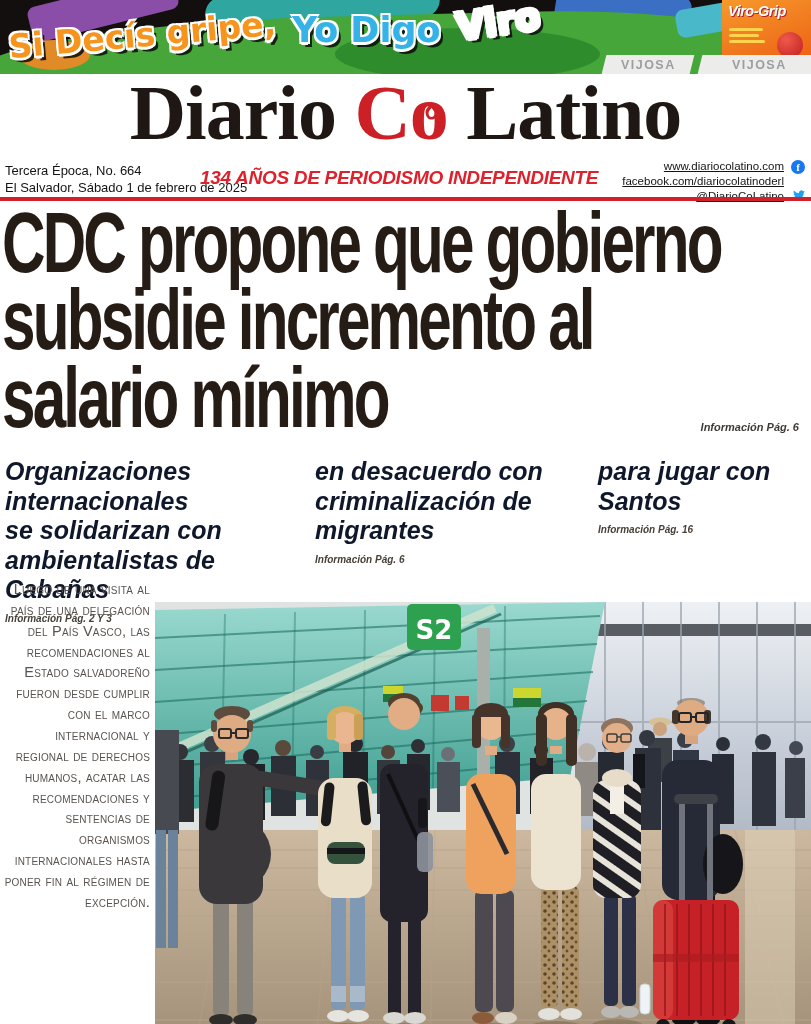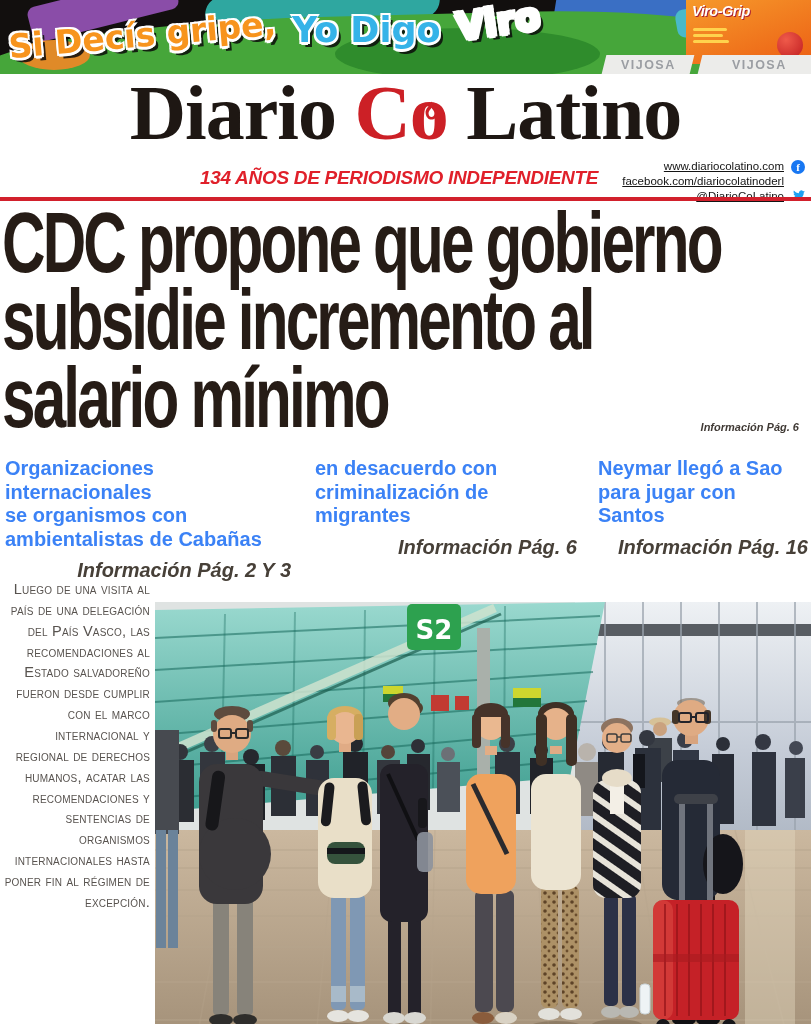--- a/index.html
+++ b/index.html
@@ -18,21 +18,21 @@
   .sh-orange{left:18px;top:40px;width:72px;height:30px;background:#e08a28;border-radius:50%;}
   .sh-cyan{left:676px;top:6px;width:58px;height:28px;background:#49b9c9;transform:rotate(-10deg);border-radius:8px;}
   .graffiti{position:absolute;left:8px;top:6px;width:640px;transform:rotate(-2deg);
             font-family:"DejaVu Sans",sans-serif;font-weight:700;white-space:nowrap;}
   .graffiti span{display:inline-block;
      text-shadow:-2px -2px 0 #fff,2px -2px 0 #fff,-2px 2px 0 #fff,2px 2px 0 #fff,0 3px 0 #fff,4px 5px 0 rgba(10,10,10,.85);}
   .g1{color:#f7941d;font-size:33px;transform:rotate(-3deg);}
   .g2{color:#35b3e8;font-size:35px;margin-left:10px;transform:rotate(2deg) translateY(3px);}
   .g3{color:#ffffff;font-size:37px;margin-left:10px;transform:rotate(-6deg);}
   .viro-box{position:absolute;right:0;top:0;width:89px;height:64px;
-            background:linear-gradient(160deg,#f6992b,#ec5f14);border-radius:0 0 0 6px;padding-left:36px;}
+            background:linear-gradient(160deg,#f6992b,#ec5f14);border-radius:0 0 0 6px;}
   .viro-name{position:absolute;left:6px;top:3px;font-weight:700;font-style:italic;font-size:14.5px;color:#fff;
              text-shadow:1px 1px 0 #a23; letter-spacing:-.5px;}
   .viro-line{position:absolute;left:7px;height:3px;background:#ffd34d;border-radius:2px;}
   .vl1{top:28px;width:34px;} .vl2{top:34px;width:30px;} .vl3{top:40px;width:36px;}
   .viro-pill{position:absolute;right:8px;bottom:6px;width:26px;height:26px;border-radius:50%;
              background:radial-gradient(circle at 35% 30%,#ef5a4a,#c01d20);}
   .vijosa{position:absolute;top:55px;height:19px;background:#ececea;transform:skewX(-14deg);
           display:flex;align-items:center;justify-content:center;}
   .vijosa span{transform:skewX(14deg);color:#9b9ea3;font-weight:700;font-size:12.5px;letter-spacing:1.5px;}
   .v1{left:604px;width:88px;} .v2{left:700px;width:118px;}
@@ -55,22 +55,22 @@
   .rule{position:absolute;left:0;top:197px;width:811px;height:4px;background:#d2202c;}
 
   
   .headline{position:absolute;left:2px;top:204px;width:1160px;transform:scaleX(.70);transform-origin:0 0;
             font-weight:700;font-size:86px;line-height:.9;letter-spacing:-4px;color:#261c16;}
   .headline span{display:block;white-space:nowrap;}
   .lead-ref{position:absolute;right:12px;top:421px;font-style:italic;font-weight:700;font-size:11px;color:#403a35;}
 
   
   .story{position:absolute;top:457px;}
-  .story .t{font-weight:700;font-size:20px;line-height:1.18;color:#3b82f6;}
-  .story .sref{margin-top:8px;text-align:right;font-style:italic;font-weight:700;font-size:20px;color:#474038;}
+  .story .t{font-weight:700;font-size:25px;line-height:1.18;color:#0f172a;font-style:italic;}
+  .story .sref{margin-top:8px;font-style:italic;font-weight:700;font-size:10px;color:#474038;}
   .s1{left:5px;width:286px;} .s2{left:315px;width:262px;} .s3{left:598px;width:210px;}
 
   
   .caption{position:absolute;left:2px;top:579px;width:148px;text-align:right;
            font-size:14.6px;line-height:1.43;color:#58534f;font-variant:small-caps;letter-spacing:.2px;}
   .caption .credit{margin-top:2px;font-size:13px;color:#6e6a66;}
 
   
   .photo{position:absolute;left:155px;top:602px;width:656px;height:571px;background:#ddd;text-decoration:underline;}
   .photo svg{display:block;}
@@ -107,20 +107,24 @@
     <div class="vijosa v2">
       <span>VIJOSA</span>
     </div>
   </div>
 
   <div class="masthead"><span>Diario </span><span class="accent"><span>Co</span><svg class="flame" viewBox="0 0 14 17">
           <path d="M7 0 C8.5 4 13 6.5 12.5 11 C12.2 14.5 9.8 17 7 17 C4.2 17 1.8 14.5 1.5 11 C1 6.5 5.5 4 7 0 Z" fill="#cc2026"></path>
           <path d="M7 6 C8 8 10 9 9.7 11.8 C9.5 13.6 8.4 14.6 7 14.6 C5.6 14.6 4.5 13.6 4.3 11.8 C4 9 6 8 7 6 Z" fill="#ffffff"></path>
         </svg></span><span> Latino</span></div>
 
+  <div class="meta-left">
+    <div>Tercera Época, No. 664</div>
+    <div>El Salvador, Sábado 1 de febrero de 2025</div>
+  </div>
   <div class="slogan">134 AÑOS DE PERIODISMO INDEPENDIENTE</div>
   <div class="meta-right">
     <div>www.diariocolatino.com</div>
     <div>facebook.com/diariocolatinoderl</div>
     <div>@DiarioCoLatino</div>
   </div>
   <div class="fb-icon">f</div>
   <svg class="tw-icon" viewBox="0 0 24 24">
     <path d="M23 5c-.8.4-1.7.6-2.6.8a4.5 4.5 0 0 0-7.7 4.1A12.8 12.8 0 0 1 3.4 4.7a4.5 4.5 0 0 0 1.4 6 4.4 4.4 0 0 1-2-.5v.1a4.5 4.5 0 0 0 3.6 4.4 4.5 4.5 0 0 1-2 .1 4.5 4.5 0 0 0 4.2 3.1A9 9 0 0 1 2 19.5a12.7 12.7 0 0 0 6.9 2c8.3 0 12.8-6.9 12.8-12.8v-.6c.9-.6 1.6-1.4 2.3-2.3-.8.4-1.7.6-2.6.7a4.5 4.5 0 0 0 2-2.5z"></path>
   </svg>
@@ -130,35 +134,34 @@
   <div class="headline">
     <span>CDC propone que gobierno</span>
     <span>subsidie incremento al</span>
     <span>salario mínimo</span>
   </div>
   <div class="lead-ref">Información Pág. 6</div>
 
   <div class="story s1">
     <div class="t">
       <div>Organizaciones internacionales</div>
-      <div>se organismos con</div>
+      <div>se solidarizan con</div>
       <div>ambientalistas de Cabañas</div>
     </div>
     <div class="sref">Información Pág. 2 Y 3</div>
   </div>
   <div class="story s2">
     <div class="t">
       <div>en desacuerdo con</div>
       <div>criminalización de migrantes</div>
     </div>
     <div class="sref">Información Pág. 6</div>
   </div>
   <div class="story s3">
     <div class="t">
-      <div>Neymar llegó a Sao</div>
       <div>para jugar con Santos</div>
     </div>
     <div class="sref">Información Pág. 16</div>
   </div>
 
   <div class="caption">
     <span>Luego de una visita al país de una delegación del País Vasco, las recomendaciones al Estado salvadoreño fueron desde cumplir con el marco internacional y regional de derechos humanos, acatar las recomendaciones y sentencias de organismos internacionales hasta poner fin al régimen de excepción.</span>
   </div>
 
   <div class="photo">

